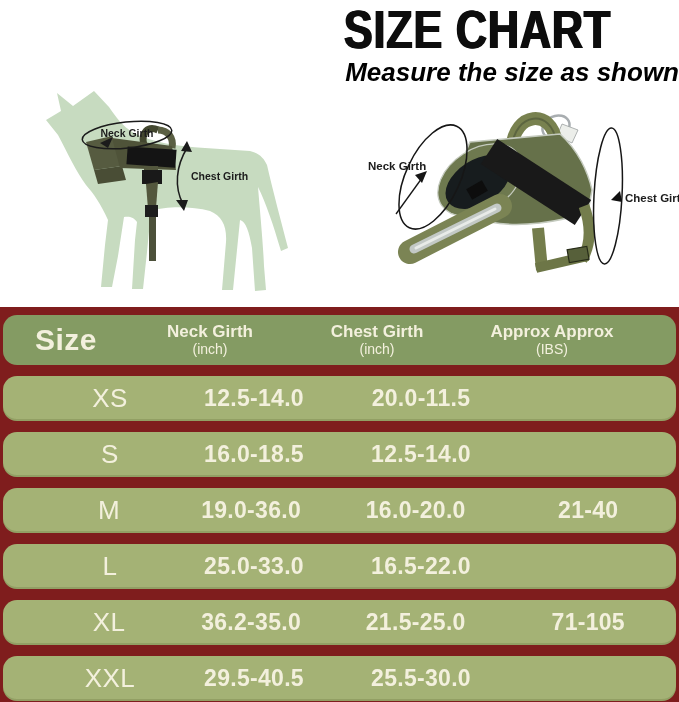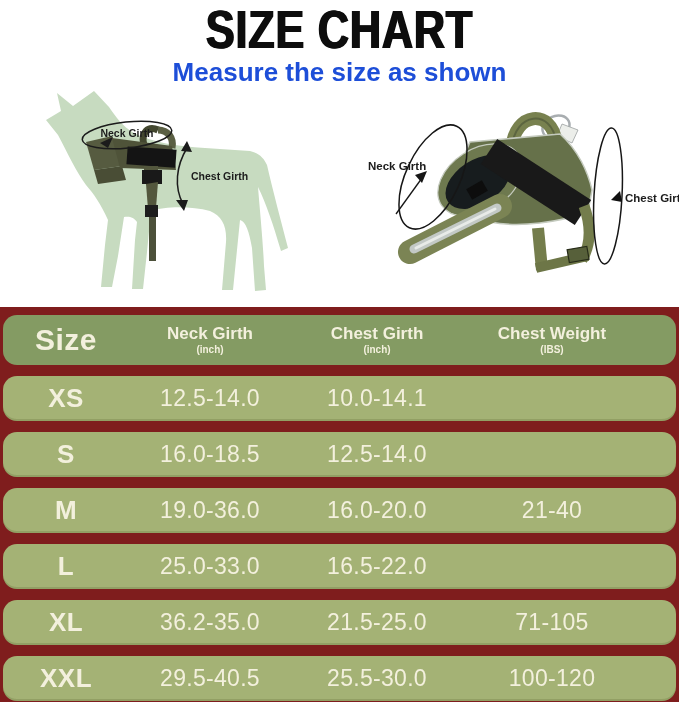--- a/index.html
+++ b/index.html
@@ -3,27 +3,27 @@
 <meta charset="utf-8">
 <style>
   html,body{margin:0;padding:0;}
   body{
     width:679px;height:702px;background:#ffffff;overflow:hidden;
     font-family:"Liberation Sans",sans-serif;
   }
   .page{position:relative;width:679px;height:702px;}
 
   
-  .heading{text-align:center;padding-top:0px;height:90px;}
+  .heading{text-align:right;padding-top:0px;height:90px;}
   .title{
     margin:0;font-size:54px;line-height:58px;font-weight:800;color:#0d0d0d;
     letter-spacing:1px;transform:scaleX(0.8);transform-origin:center;
     text-shadow:1px 0 0 #0d0d0d,-1px 0 0 #0d0d0d;
   }
-  .subtitle{margin:0;font-size:26px;line-height:29px;font-weight:600;color:#1d4ed8;}
+  .subtitle{margin:0;font-size:26px;line-height:29px;font-weight:600;color:#000000;font-style:italic;}
 
   
   .figures{display:flex;height:214px;}
   .fig{display:block;}
   .anno-text{font-family:"Liberation Sans",sans-serif;fill:#1c1c1c;}
   .anno-left{font-size:10.5px;font-weight:700;}
   .anno-right{font-size:11.5px;font-weight:600;}
 
   
   .size-table{position:absolute;left:0;top:307px;width:679px;box-sizing:border-box;
@@ -32,23 +32,23 @@
     background:#a4b275;margin-top:11px;box-shadow:inset 0 -2px 0 rgba(90,105,50,.25);}
   .trow.head{height:50px;margin-top:0;background:#849b63;box-shadow:none;}
   .cell{text-align:center;color:#f3f0dd;}
   .c0{width:126px;}
   .c1{width:162px;}
   .c2{width:172px;}
   .c3{width:178px;}
   .size-head{font-size:30px;font-weight:700;letter-spacing:.5px;}
   .two-line{display:flex;flex-direction:column;justify-content:center;line-height:1.1;}
   .two-line .t{font-size:17px;font-weight:700;}
-  .two-line .u{font-size:10px;font-weight:700;}
-  .trow.data .c0{font-size:26px;font-weight:700;letter-spacing:.5px;}
-  .trow.data .val{font-size:23px;font-weight:400;letter-spacing:.3px;}
+  .two-line .u{font-size:14px;font-weight:400;}
+  .trow.data .c0{font-size:26px;font-weight:400;letter-spacing:.5px;margin-left:44px;}
+  .trow.data .val{font-size:23px;font-weight:700;letter-spacing:.3px;}
 </style>
 </head>
 <body>
 
 <div class="page">
 
   <div class="heading">
     <h1 class="title">SIZE CHART</h1>
     <p class="subtitle">Measure the size as shown</p>
   </div>
@@ -145,29 +145,29 @@
       <div class="cell c0 size-head">Size</div>
       <div class="cell c1 two-line">
         <span class="t">Neck Girth</span>
         <span class="u">(inch)</span>
       </div>
       <div class="cell c2 two-line">
         <span class="t">Chest Girth</span>
         <span class="u">(inch)</span>
       </div>
       <div class="cell c3 two-line">
-        <span class="t">Chest Weight</span>
+        <span class="t">Approx Approx</span>
         <span class="u">(IBS)</span>
       </div>
     </div>
 
     <div class="trow data">
       <div class="cell c0">XS</div>
       <div class="cell c1 val">12.5-14.0</div>
-      <div class="cell c2 val">10.0-14.1</div>
+      <div class="cell c2 val">20.0-11.5</div>
     </div>
 
     <div class="trow data">
       <div class="cell c0">S</div>
       <div class="cell c1 val">16.0-18.5</div>
       <div class="cell c2 val">12.5-14.0</div>
     </div>
 
     <div class="trow data">
       <div class="cell c0">M</div>
@@ -186,17 +186,16 @@
       <div class="cell c0">XL</div>
       <div class="cell c1 val">36.2-35.0</div>
       <div class="cell c2 val">21.5-25.0</div>
       <div class="cell c3 val">71-105</div>
     </div>
 
     <div class="trow data">
       <div class="cell c0">XXL</div>
       <div class="cell c1 val">29.5-40.5</div>
       <div class="cell c2 val">25.5-30.0</div>
-      <div class="cell c3 val">100-120</div>
     </div>
 
   </div>
 </div>
 
 </body></html>

